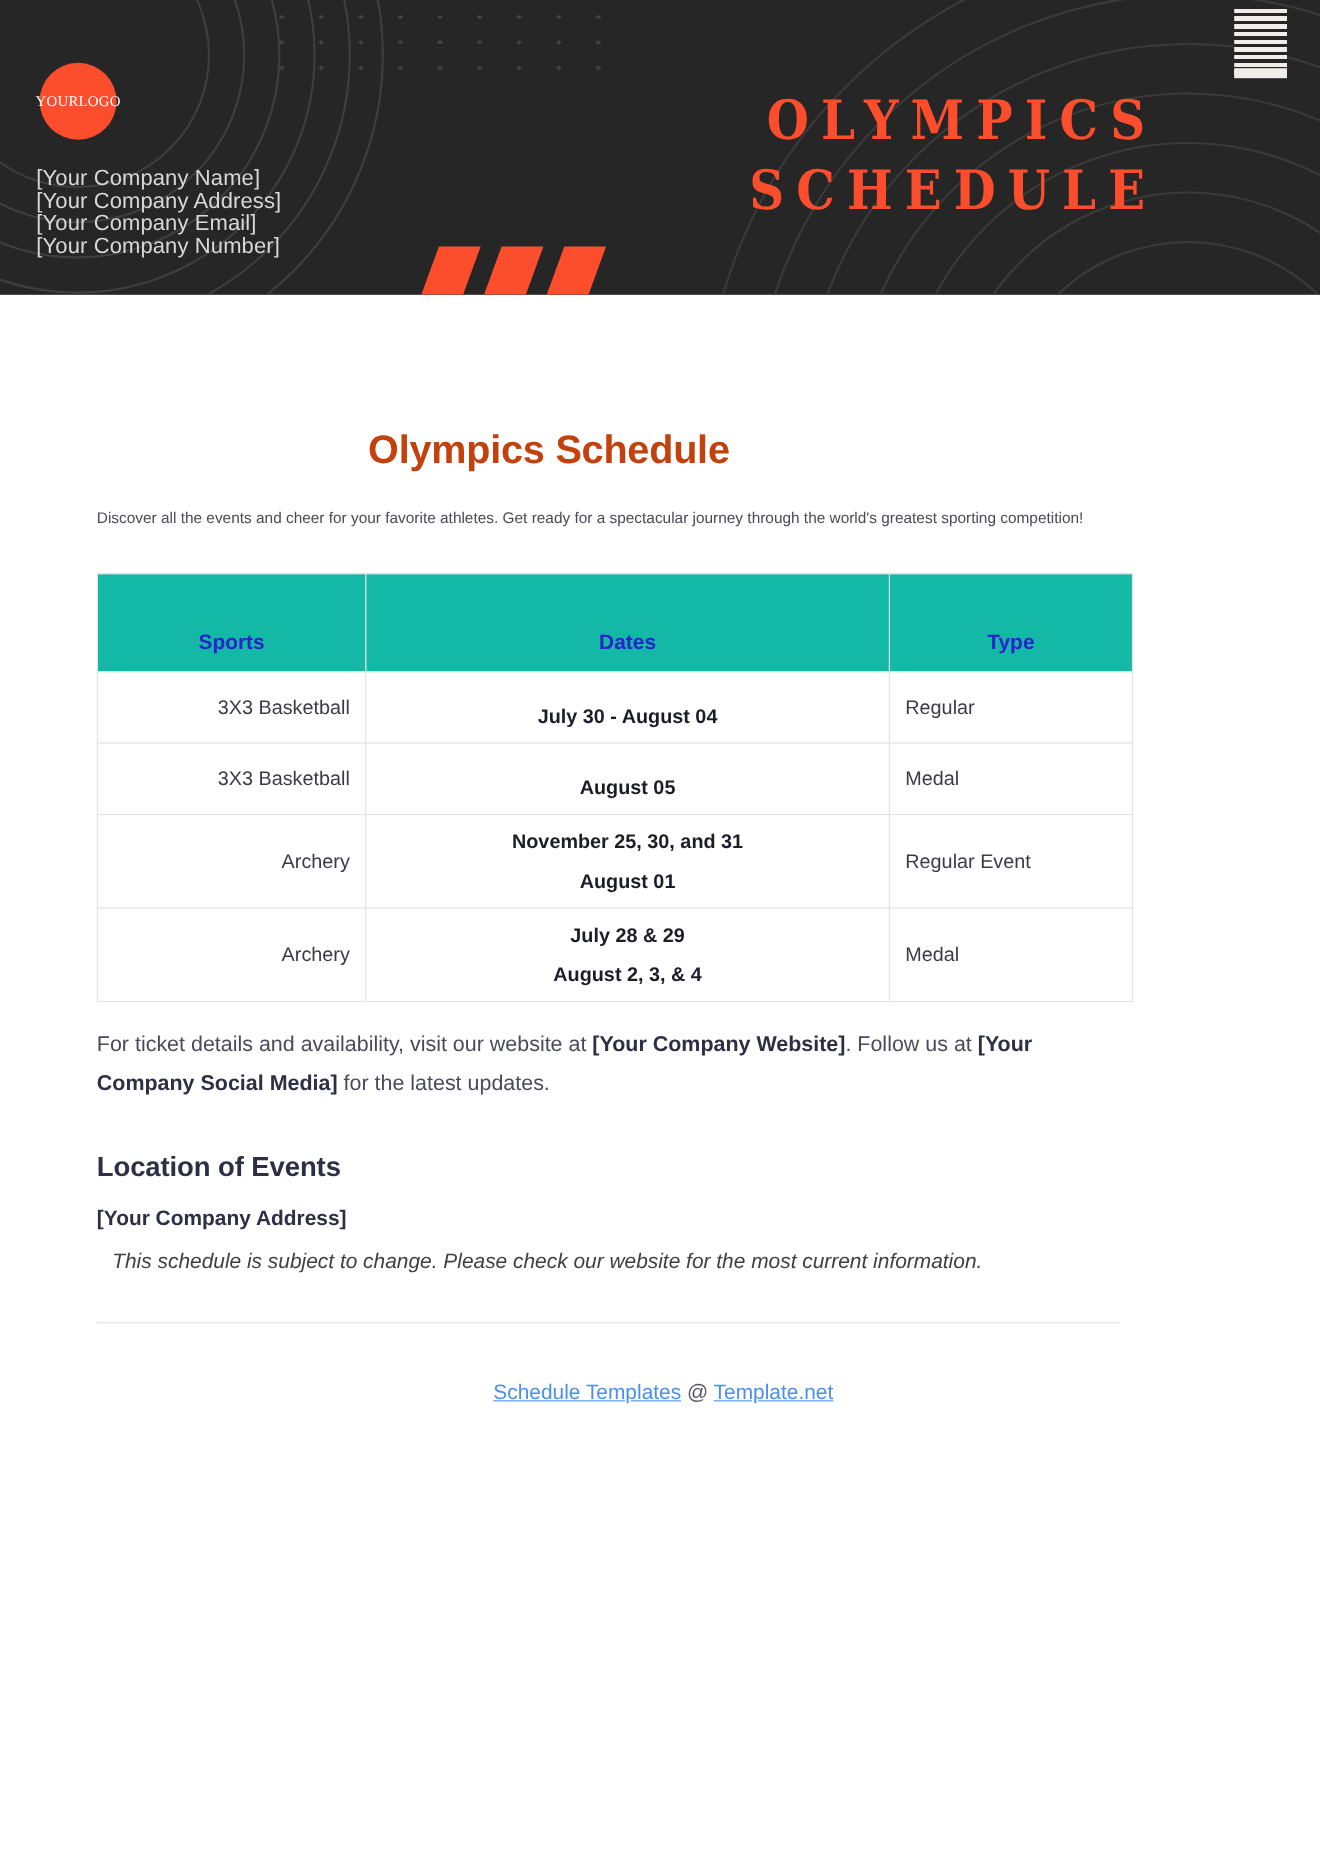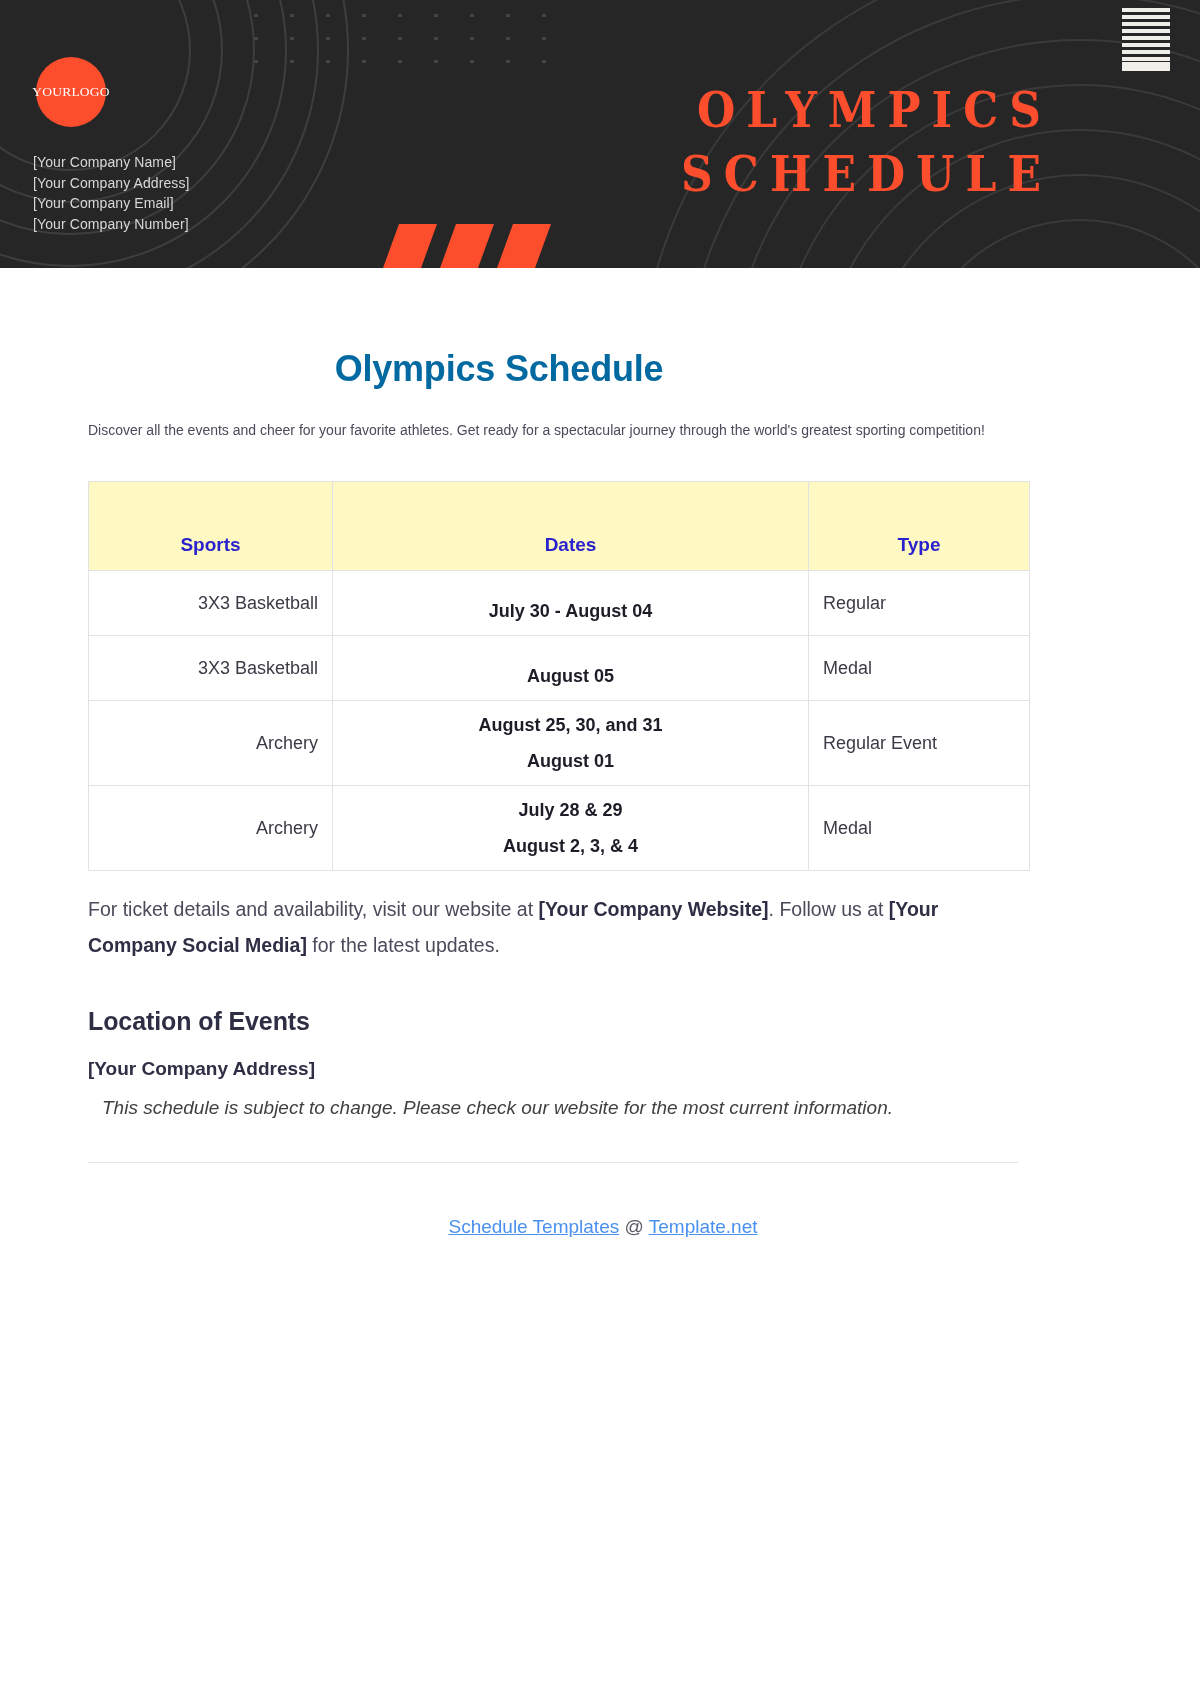--- a/index.html
+++ b/index.html
@@ -82,21 +82,21 @@
     line-height: 1.25;
     letter-spacing: 0.2px;
     text-align: center;
   }
 
   .company-block {
     position: absolute;
     left: 33px;
     top: 152px;
     color: #d8d8d8;
-    font-size: 14px;
+    font-size: 20px;
     line-height: 20.5px;
     letter-spacing: 0.1px;
   }
   .company-block div { white-space: nowrap; }
 
   .banner-title {
     position: absolute;
     right: 148px;
     top: 78px;
     text-align: right;
@@ -137,24 +137,24 @@
   }
   .content {
     width: 930px;
     margin: 0 auto 0 88px;
   }
 
   .doc-title {
     text-align: center;
     font-size: 36px;
     font-weight: bold;
-    color: #0369a1;
+    color: #c2410c;
     letter-spacing: -0.2px;
     margin: 0;
-    padding-top: 80px;
+    padding-top: 120px;
     width: 822px;
   }
 
   .intro {
     margin: 22px 0 0 0;
     width: 920px;
     font-size: 14px;
     line-height: 36px;
     color: #4a4a5a;
   }
@@ -167,21 +167,21 @@
     table-layout: fixed;
   }
   table.schedule th,
   table.schedule td {
     border: 1px solid #e2e2e6;
     padding: 0 14px;
     font-size: 18px;
     vertical-align: middle;
   }
   table.schedule thead th {
-    background: #fef9c3;
+    background: #14b8a6;
     color: #2a22cc;
     font-weight: bold;
     font-size: 19px;
     height: 74px;
     vertical-align: bottom;
     padding-bottom: 14px;
   }
   th.col-sports { width: 215px; text-align: center; }
   th.col-dates  { width: 447px; text-align: center; }
   th.col-type   { width: 192px; }
@@ -348,21 +348,21 @@
         <tr class="row-single">
           <td class="cell-sport">3X3 Basketball</td>
           <td class="cell-dates">
             <div>August 05</div>
           </td>
           <td class="cell-type">Medal</td>
         </tr>
         <tr class="row-double">
           <td class="cell-sport">Archery</td>
           <td class="cell-dates">
-            <div>August 25, 30, and 31</div>
+            <div>November 25, 30, and 31</div>
             <div>August 01</div>
           </td>
           <td class="cell-type">Regular Event</td>
         </tr>
         <tr class="row-double">
           <td class="cell-sport">Archery</td>
           <td class="cell-dates">
             <div>July 28 &amp; 29</div>
             <div>August 2, 3, &amp; 4</div>
           </td>

